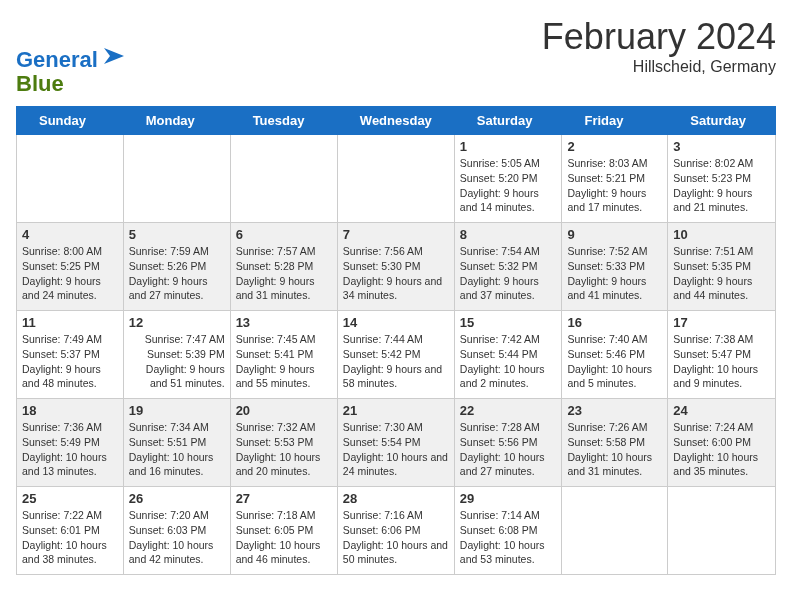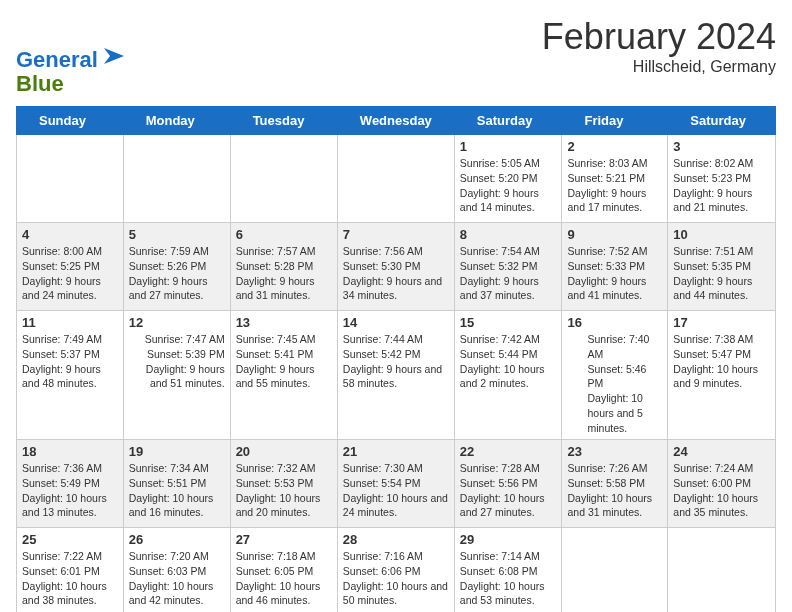--- a/index.html
+++ b/index.html
@@ -220,21 +220,21 @@
 Daylight: 9 hours and 58 minutes.</div>
         </td>
         <td>
           <span class="day-num">15</span>
           <div class="day-info" style="white-space: pre-line;">Sunrise: 7:42 AM
 Sunset: 5:44 PM
 Daylight: 10 hours and 2 minutes.</div>
         </td>
         <td>
           <span class="day-num">16</span>
-          <div class="day-info" style="white-space: pre-line; margin-left: 20px;">Sunrise: 7:40 AM
+          <div class="day-info" style="white-space: pre-line;">Sunrise: 7:40 AM
 Sunset: 5:46 PM
 Daylight: 10 hours and 5 minutes.</div>
         </td>
         <td>
           <span class="day-num">17</span>
           <div class="day-info" style="white-space: pre-line;">Sunrise: 7:38 AM
 Sunset: 5:47 PM
 Daylight: 10 hours and 9 minutes.</div>
         </td>
       </tr>

